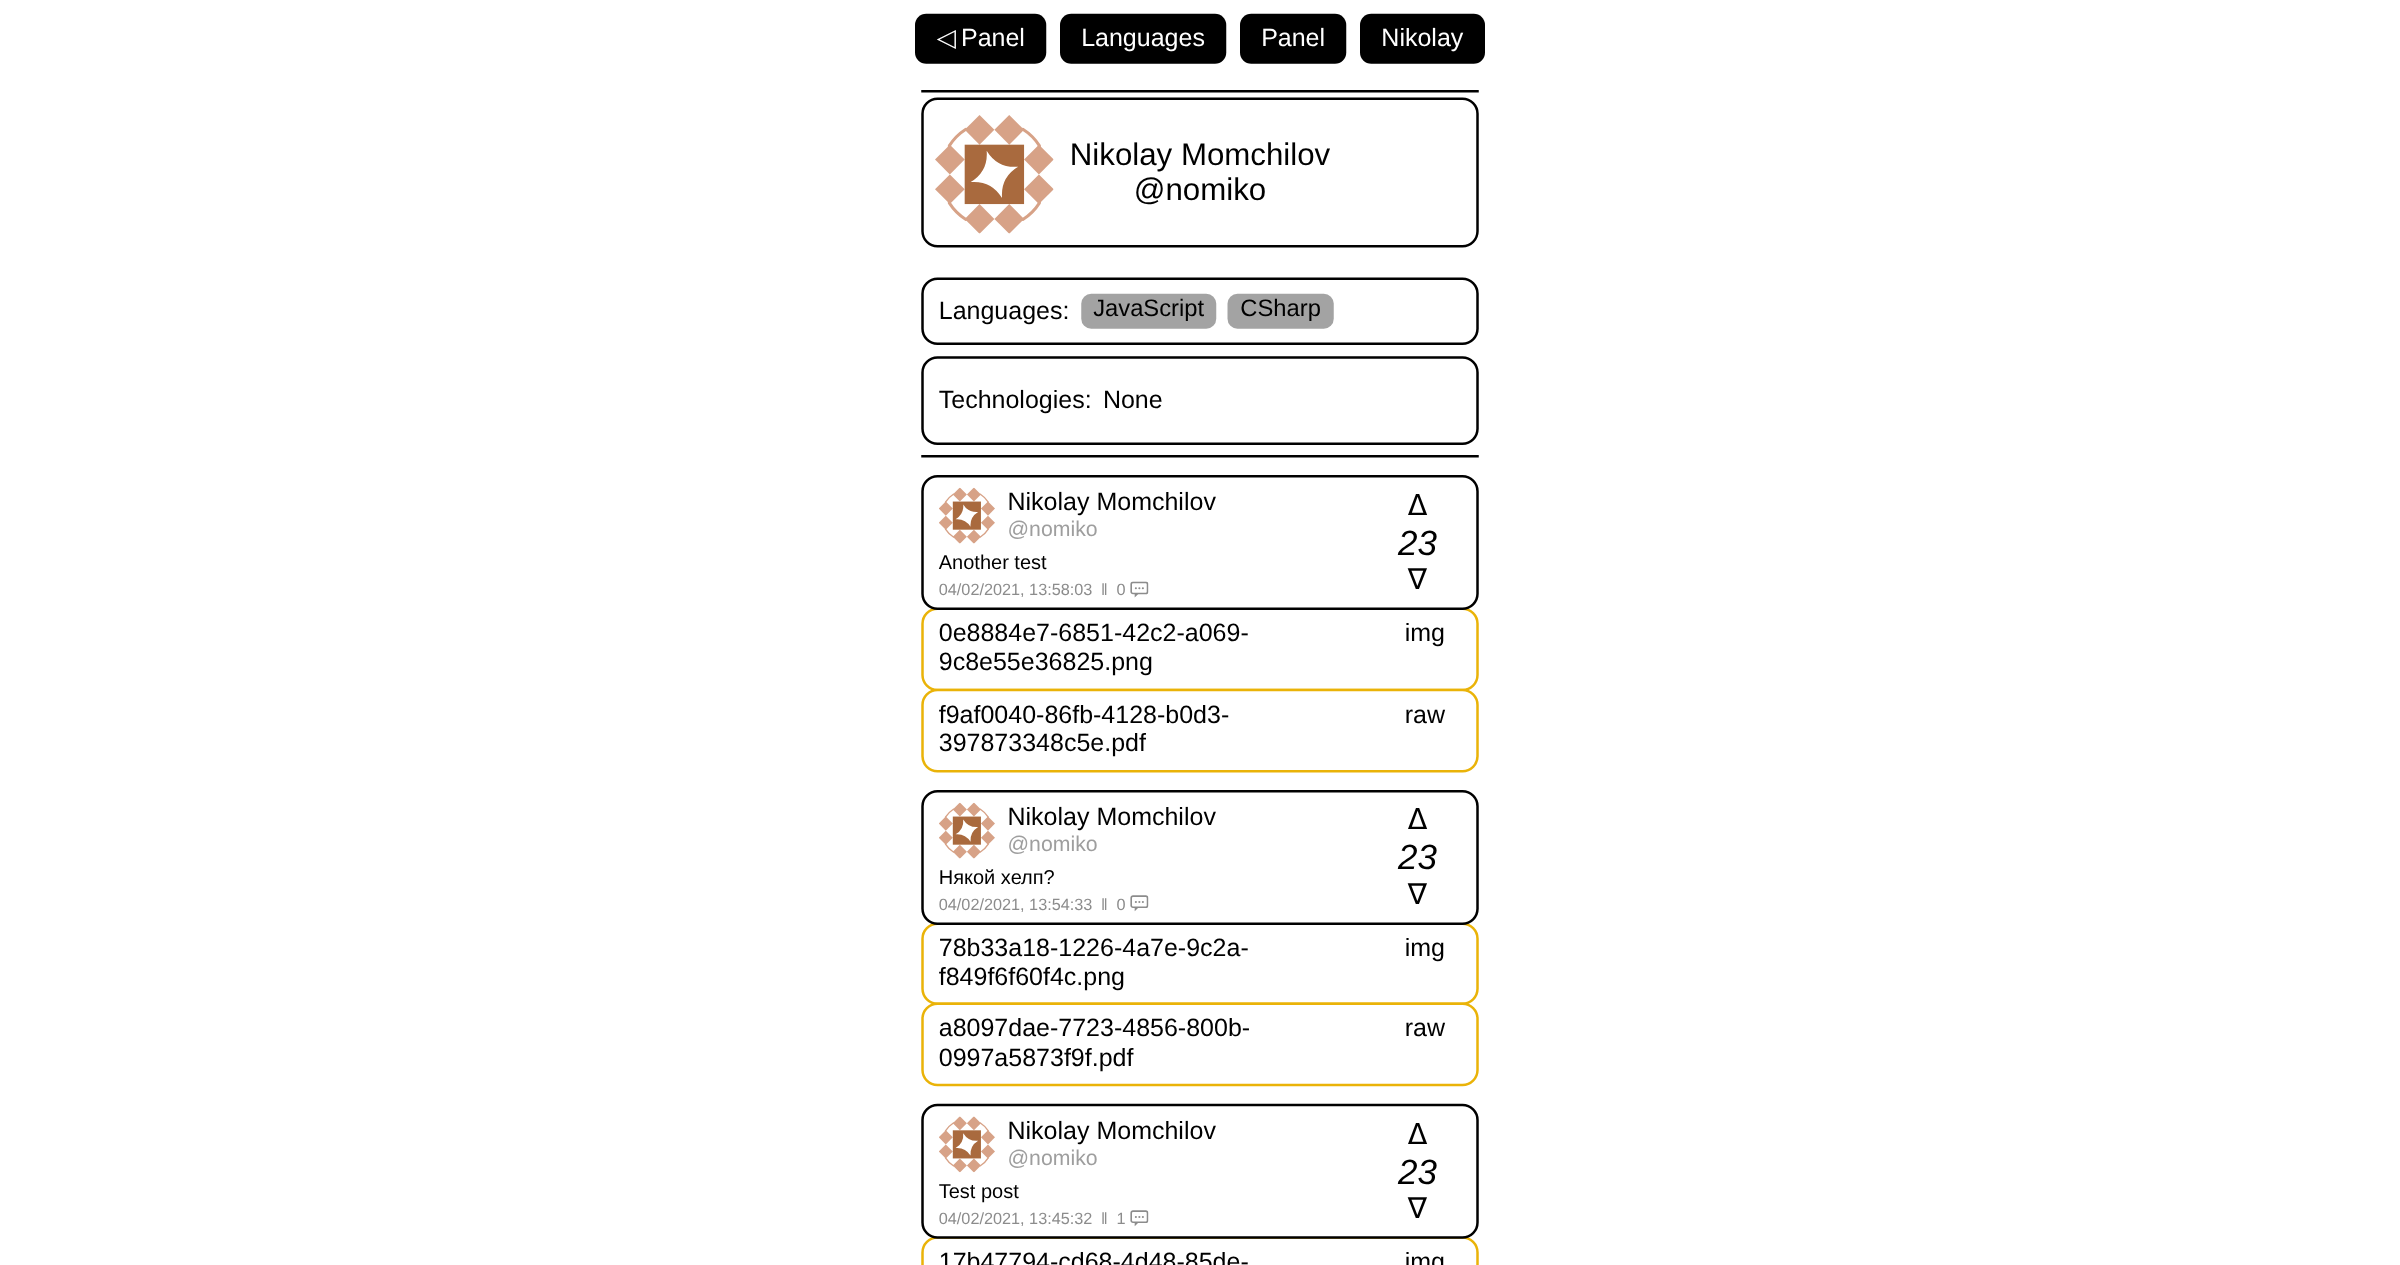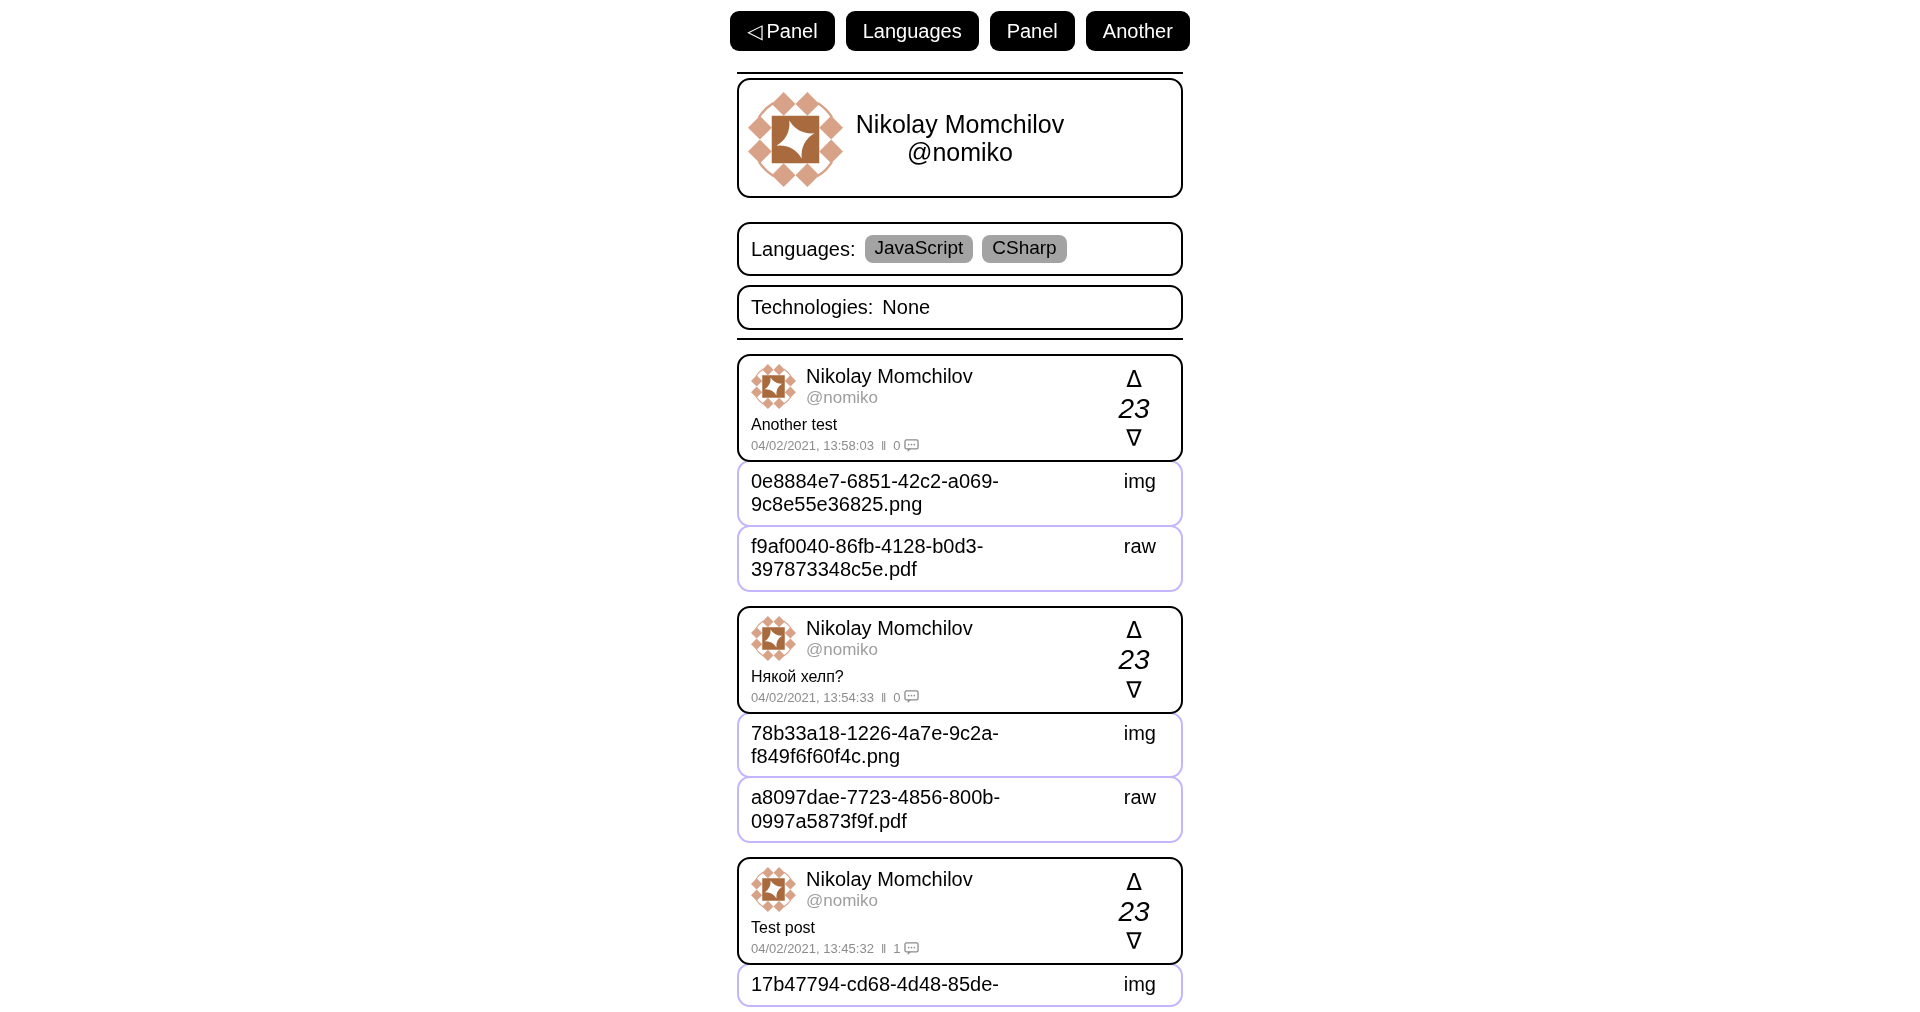--- a/index.html
+++ b/index.html
@@ -24,21 +24,21 @@
   .rule2 { border: none; border-top: 2px solid #000; margin: 8px 0 0; }
 
   
   .card { border: 2px solid #000; border-radius: 13px; background: #fff; }
 
   .profile-card { position: relative; min-height: 120px; display: flex; align-items: center; margin-top: 0; }
   .avatar-lg { position: absolute; left: 9px; top: 12px; width: 95px; height: 95px; }
   .profile-name-block { width: 100%; text-align: center; font-size: 25px; line-height: 1.14; }
 
   .info-card { display: flex; align-items: center; gap: 9px; padding: 11px 12px; font-size: 20px; margin-top: 24px; }
-  .info-card.technologies { margin-top: 9px; padding: 9px 12px; }
+  .info-card.technologies { margin-top: 9px; padding: 22px 12px; }
   .badge { background: #a3a3a3; border-radius: 8px; padding: 2px 10px 4px; font-size: 19px; }
 
   
   .post-group { margin-top: 14px; }
   .post-card { position: relative; z-index: 2; padding: 8px 30px 7px 12px; display: flex; }
   .post-main { flex: 1; min-width: 0; }
   .post-header { display: flex; align-items: center; gap: 10px; }
   .avatar-sm { width: 45px; height: 45px; flex: none; }
   .post-author { font-size: 20px; line-height: 1.15; }
   .post-handle { font-size: 17px; color: #9e9e9e; line-height: 1.15; }
@@ -46,21 +46,21 @@
   .post-meta { display: flex; align-items: center; gap: 7px; margin-top: 4px; font-size: 13px; color: #8c8c8c; }
   .meta-sep { font-size: 13px; color: #8c8c8c; }
   .comment-count { display: flex; align-items: center; gap: 3px; }
 
   .vote-col { display: flex; flex-direction: column; align-items: center; justify-content: center; gap: 1px; min-width: 34px; }
   .vote-btn { background: none; border: none; font-family: "DejaVu Sans", sans-serif; font-size: 23px; line-height: 1.05; cursor: pointer; color: #000; padding: 0; }
   .vote-score { font-size: 28px; line-height: 1.2; font-style: italic; }
 
   .attachment {
     position: relative; z-index: 1;
-    border: 2px solid #c4b5fd; border-radius: 13px; background: #fff;
+    border: 2px solid #eab308; border-radius: 13px; background: #fff;
     margin-top: -2px; padding: 8px 25px 8px 12px;
     display: flex; justify-content: space-between; align-items: flex-start;
     font-size: 20px; line-height: 1.17; cursor: pointer;
   }
   .attachment .filename { max-width: 272px; overflow-wrap: break-word; }
   .attachment .filetype { white-space: nowrap; }
 
   .hidden-defs { position: absolute; width: 0; height: 0; overflow: hidden; }
 </style>
 </head>
@@ -97,21 +97,21 @@
 </svg>
 
 <div class="content">
 
   <nav class="topbar">
     <button class="btn">
       <span class="tri">◁</span><span>Panel</span>
     </button>
     <button class="btn">Languages</button>
     <button class="btn">Panel</button>
-    <button class="btn">Another</button>
+    <button class="btn">Nikolay</button>
   </nav>
 
   <hr class="rule">
 
   <section class="card profile-card">
     <svg class="avatar-lg">
         <use href="#identicon"></use>
       </svg>
     <div class="profile-name-block">
       <div>Nikolay Momchilov</div>

